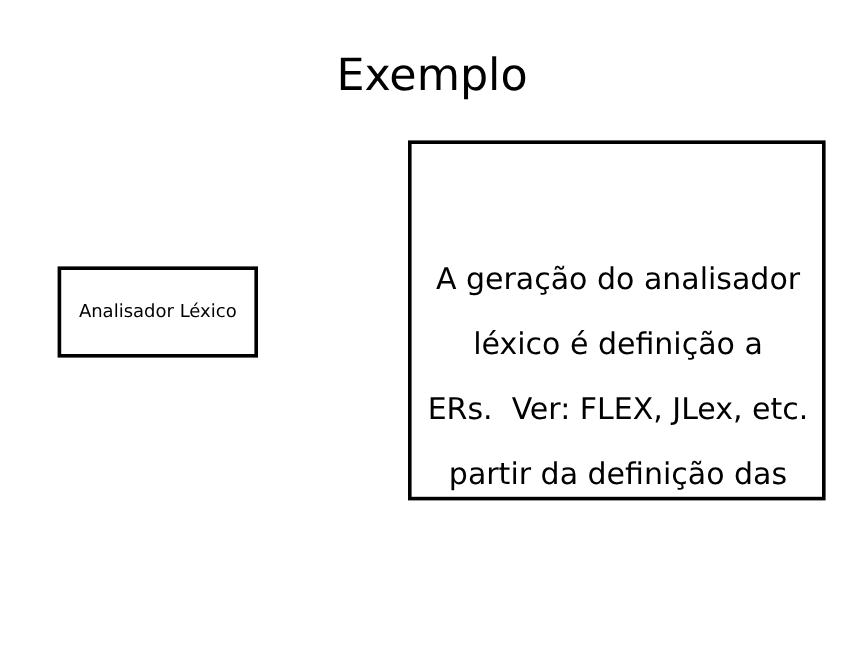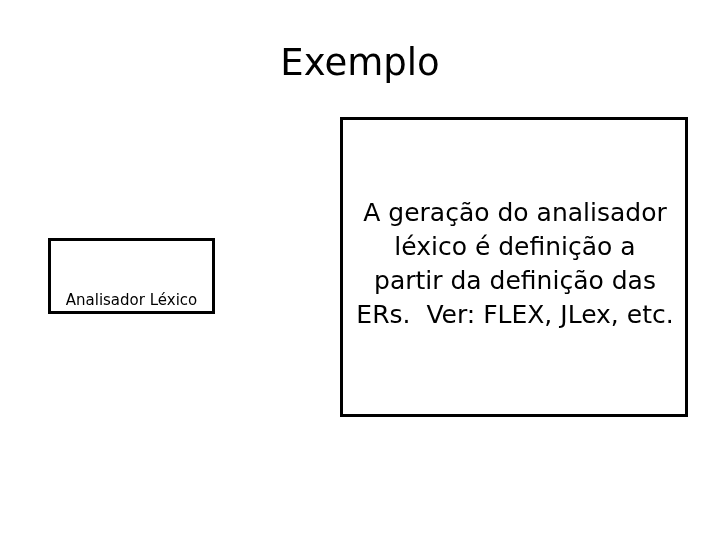--- a/index.html
+++ b/index.html
@@ -33,28 +33,28 @@
     line-height: 1.12;
     letter-spacing: 0px;
     color: #000000;
     white-space: nowrap;
   }
 
   
   .box-left {
     position: absolute;
     left: 48px;
-    top: 238px;
+    top: 222px;
     width: 167px;
     height: 76px;
     box-sizing: border-box;
     border: 3px solid #000000;
     background: #ffffff;
     display: flex;
-    align-items: flex-end;
+    align-items: center;
     justify-content: center;
   }
   .box-left-text {
     text-align: center;
     font-size: 15px;
     font-weight: 400;
     line-height: 1.32;
     color: #000000;
   }
 
@@ -76,38 +76,39 @@
     width: 348px;
     text-align: center;
     font-size: 25px;
     font-weight: 400;
     line-height: 34px;
     color: #000000;
   }
   .box-right-text .ln {
     display: block;
     white-space: pre;
+    margin-top: 20px;
   }
 </style>
 </head>
 <body>
 
 <div class="slide">
 
   <div class="slide-title">Exemplo</div>
 
   <div class="box-left">
     <div class="box-left-text">
       <span class="ln">Analisador</span>
       <span class="ln">Léxico</span>
     </div>
   </div>
 
   <div class="box-right">
     <div class="box-right-text">
       <span class="ln">A geração do analisador</span>
       <span class="ln">léxico é definição a</span>
+      <span class="ln">ERs.  Ver: FLEX, JLex, etc.</span>
       <span class="ln">partir da definição das</span>
-      <span class="ln">ERs.  Ver: FLEX, JLex, etc.</span>
     </div>
   </div>
 
 </div>
 
 </body></html>

